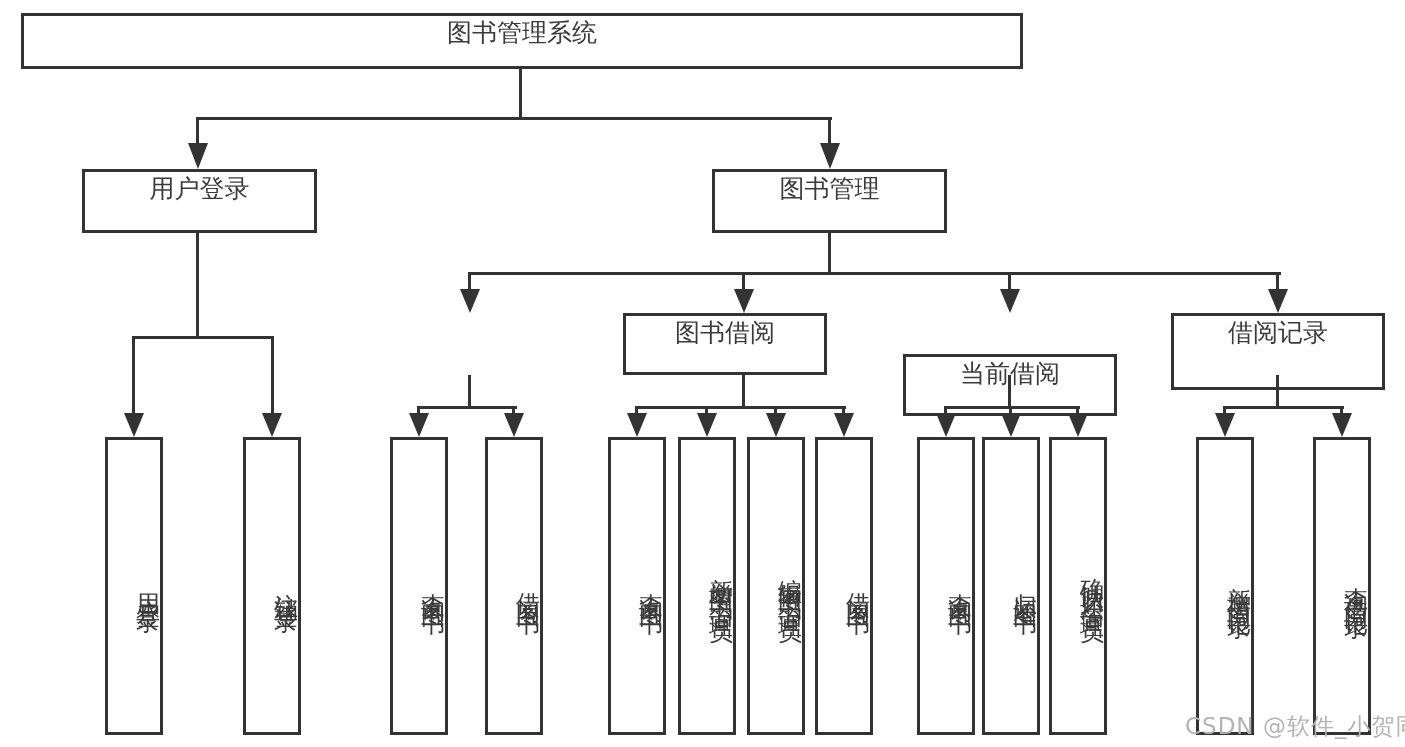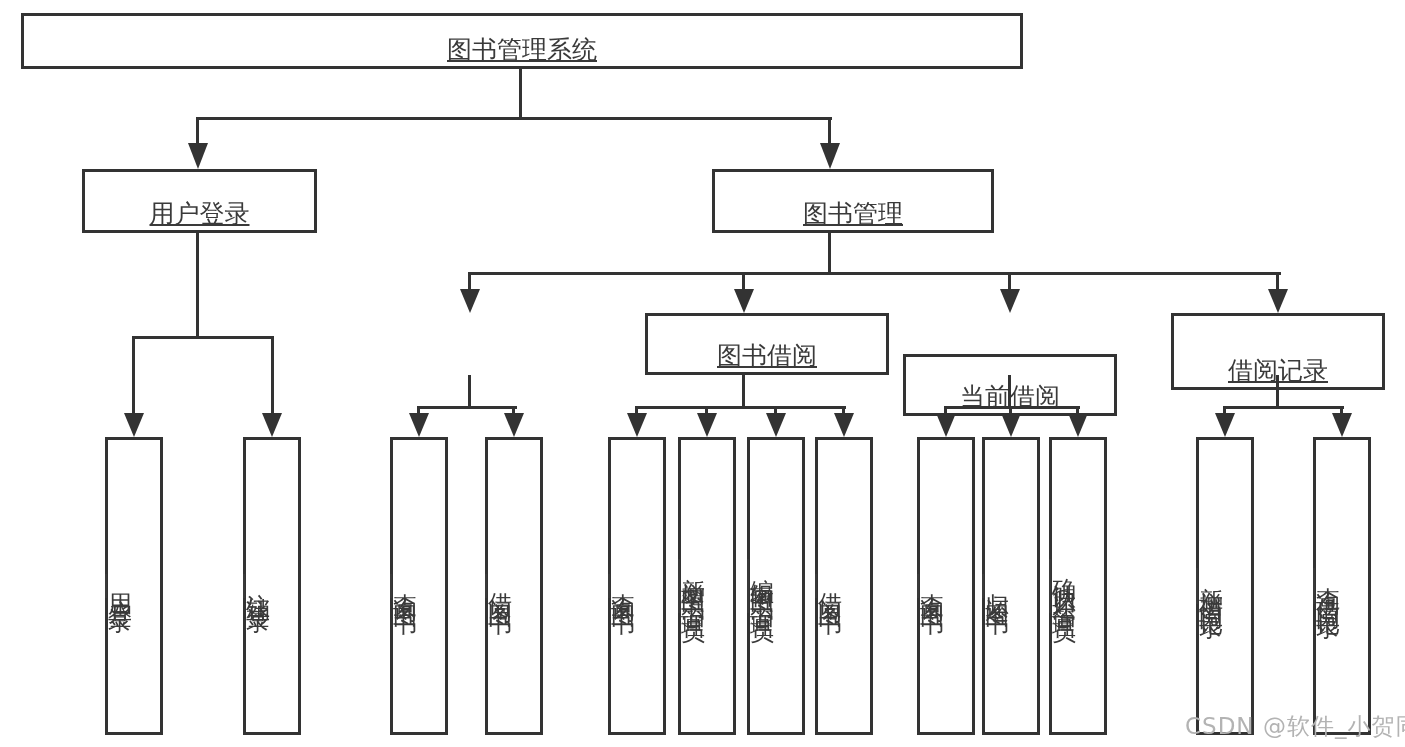--- a/index.html
+++ b/index.html
@@ -3,22 +3,22 @@
 <meta charset="utf-8">
 <style>
   html,body { margin:0; padding:0; background:#ffffff; }
   .canvas {
     position:relative; width:1405px; height:747px; background:#ffffff;
     font-family:"DejaVu Sans","Liberation Sans",sans-serif; overflow:hidden;
   }
   .box {
     position:absolute; box-sizing:border-box;
     border:3px solid #333333; background:#ffffff;
-    display:flex; align-items:flex-end; justify-content:center;
-    font-size:25px; color:#3a3a3a; text-align:center;text-decoration:underline;
+    display:flex; align-items:flex-start; justify-content:center;
+    font-size:25px; color:#3a3a3a; text-align:center;
   }
   .leaf {
     writing-mode:vertical-rl; text-orientation:mixed;
     font-size:24px; letter-spacing:6px; line-height:1.0;
   }
   .vline { position:absolute; width:3px; background:#333333; }
   .hbar  { position:absolute; height:3px; background:#333333; }
   .ah {
     position:absolute; width:0; height:0;
     border-left:10px solid transparent; border-right:10px solid transparent;
@@ -42,21 +42,21 @@
   <div class="vline" style="left:519px;top:68px;height:52px;"></div>
   <div class="hbar" style="left:196px;top:117px;width:636px;"></div>
   <div class="vline" style="left:196px;top:117px;height:31px;"></div>
   <div class="ah ah-lg" style="left:188px;top:143px;"></div>
   <div class="vline" style="left:828px;top:117px;height:31px;"></div>
   <div class="ah ah-lg" style="left:820px;top:143px;"></div>
 
   <div class="box" style="left:82px;top:169px;width:235px;height:64px;">
     <span>用户登录</span>
   </div>
-  <div class="box" style="left:712px;top:169px;width:282px;height:64px;">
+  <div class="box" style="left:712px;top:169px;width:235px;height:64px;">
     <span>图书管理</span>
   </div>
 
   <div class="vline" style="left:196px;top:233px;height:105px;"></div>
   <div class="hbar" style="left:132px;top:336px;width:142px;"></div>
   <div class="vline" style="left:132px;top:336px;height:80px;"></div>
   <div class="ah" style="left:124px;top:413px;"></div>
   <div class="vline" style="left:271px;top:336px;height:80px;"></div>
   <div class="ah" style="left:262px;top:413px;"></div>
 
@@ -64,21 +64,21 @@
   <div class="hbar" style="left:468px;top:272px;width:813px;"></div>
   <div class="vline" style="left:468px;top:272px;height:20px;"></div>
   <div class="ah" style="left:460px;top:289px;"></div>
   <div class="vline" style="left:742px;top:272px;height:20px;"></div>
   <div class="ah" style="left:734px;top:289px;"></div>
   <div class="vline" style="left:1008px;top:272px;height:20px;"></div>
   <div class="ah" style="left:1000px;top:289px;"></div>
   <div class="vline" style="left:1276px;top:272px;height:20px;"></div>
   <div class="ah" style="left:1268px;top:289px;"></div>
 
-  <div class="box" style="left:645px;top:313px;width:244px;height:62px;">
+  <div class="box" style="left:623px;top:313px;width:204px;height:62px;">
     <span>图书借阅</span>
   </div>
   <div class="box" style="left:903px;top:313px;width:214px;height:62px;margin-top:41px;">
     <span>当前借阅</span>
   </div>
   <div class="box" style="left:1171px;top:313px;width:214px;height:77px;">
     <span>借阅记录</span>
   </div>
 
   <div class="vline" style="left:468px;top:375px;height:34px;"></div>

